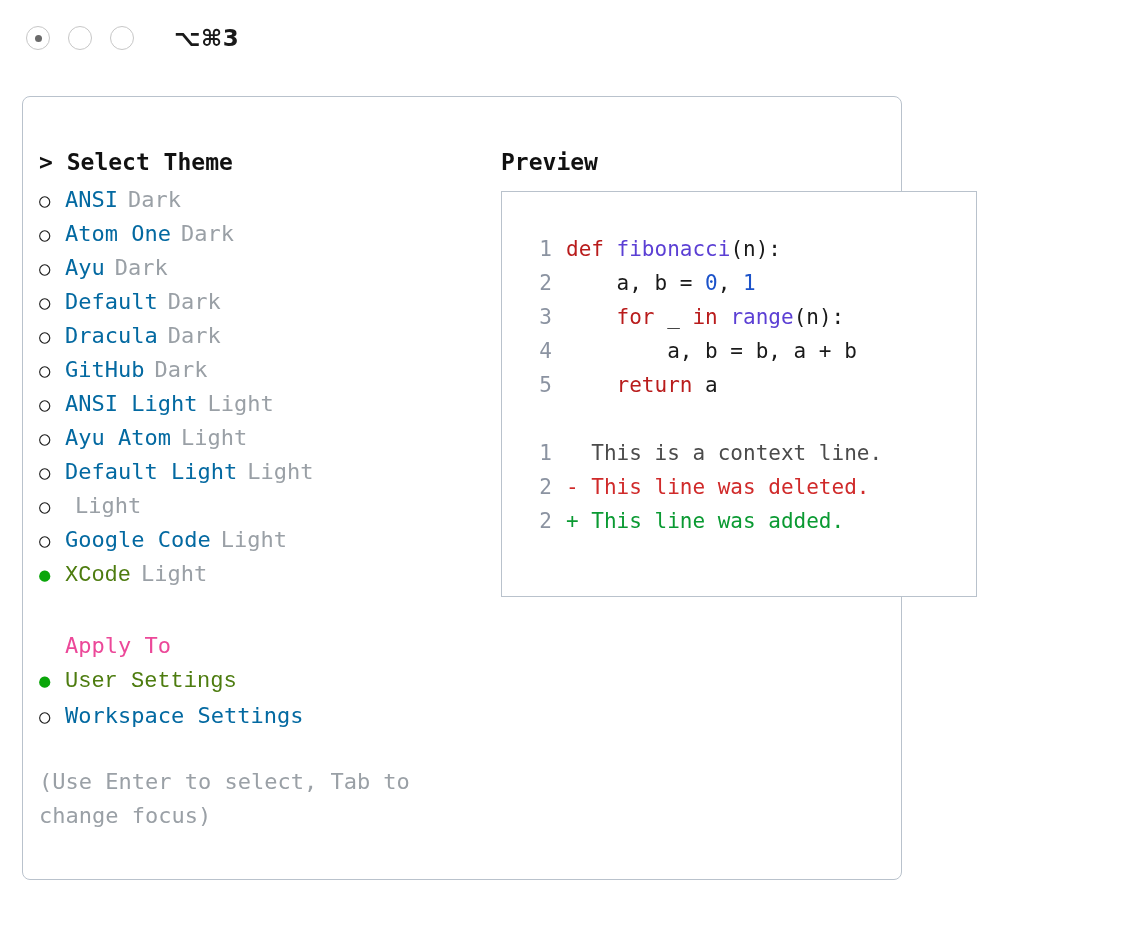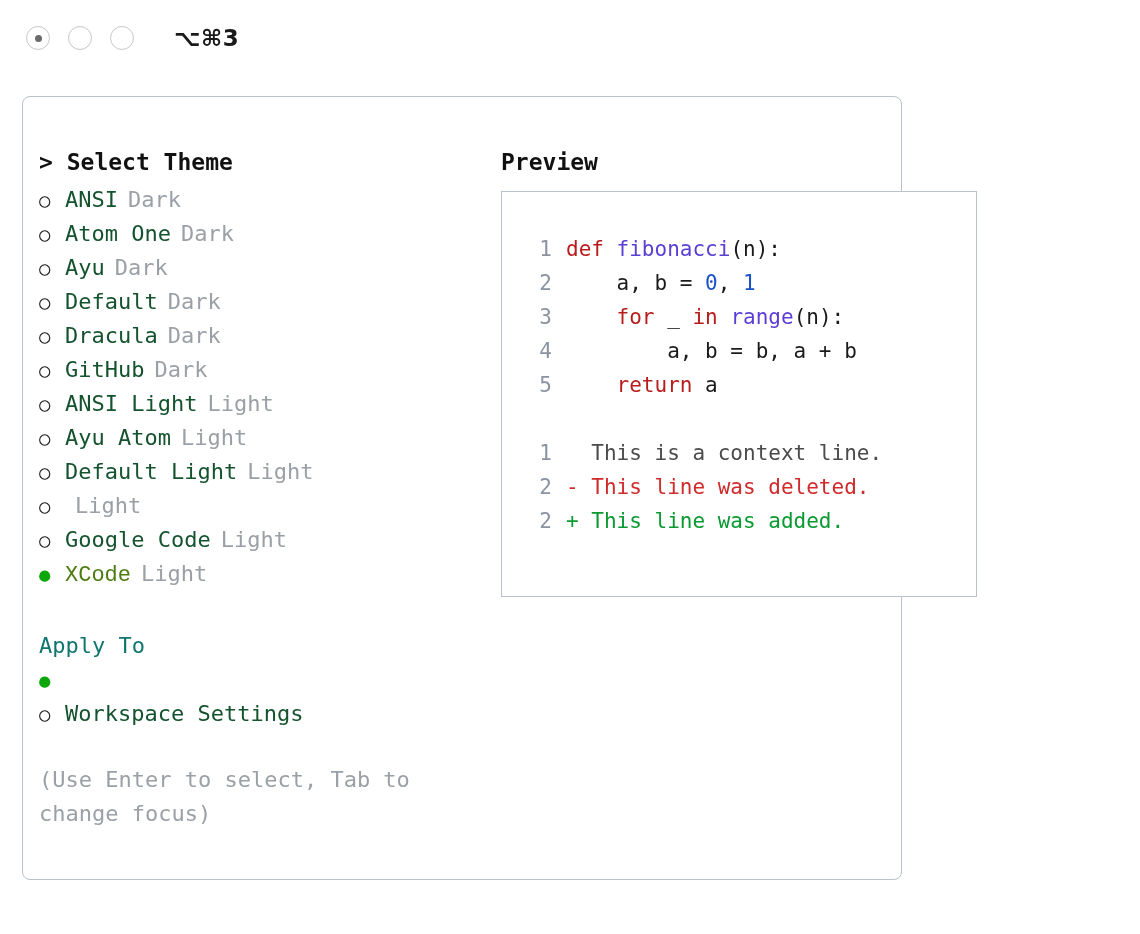--- a/index.html
+++ b/index.html
@@ -107,39 +107,40 @@
     width: 26px;
     flex: 0 0 26px;
     font-size: 19px;
     color: #1a1a1a;
   }
   .marker.sel {
     color: #0aa60a;
     font-size: 19px;
   }
   .label {
-    color: #14532d;
+    color: #0369a1;
   }
   .row.selected .label {
     color: #4d7c0f;
     font-family: Liberation Mono, monospace;
   }
   .tag {
     color: #9aa0a6;
     margin-left: 10px;
   }
   .row.selected .tag {
     color: #9aa0a6;
   }
   .section-gap {
     height: 36px;
   }
   .subheading {
     font-size: 22px;
-    color: #0f766e;
+    color: #ec4899;
+    margin-left: 26px;
     line-height: 34px;
     white-space: pre;
   }
   .hint {
     margin-top: 32px;
     font-size: 22px;
     line-height: 34px;
     color: #9aa0a6;
     width: 420px;
     white-space: pre-wrap;
@@ -205,21 +206,21 @@
             <li class="row"><span class="marker">○</span><span class="label">Ayu Atom</span><span class="tag">Light</span></li>
             <li class="row"><span class="marker">○</span><span class="label">Default Light</span><span class="tag">Light</span></li>
             <li class="row"><span class="marker">○</span><span class="tag">Light</span></li>
             <li class="row"><span class="marker">○</span><span class="label">Google Code</span><span class="tag">Light</span></li>
             <li class="row selected"><span class="marker sel">●</span><span class="label">XCode</span><span class="tag">Light</span></li>
           </ul>
 
         <div class="section-gap"></div>
         <div class="subheading">Apply To</div>
         <ul class="list" id="apply-list">
-            <li class="row selected"><span class="marker sel">●</span></li>
+            <li class="row selected"><span class="marker sel">●</span><span class="label">User Settings</span></li>
             <li class="row"><span class="marker">○</span><span class="label">Workspace Settings</span></li>
           </ul>
 
         <div class="hint">(Use Enter to select, Tab to change focus)</div>
       </div>
 
       <div class="right-col">
         <div class="heading">Preview</div>
         <div class="preview-box">
           <div id="code-block">

